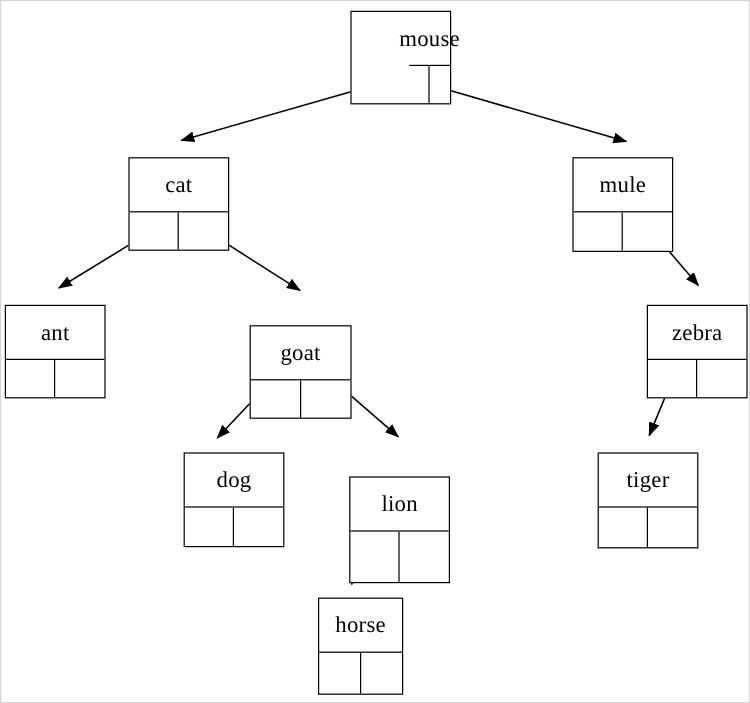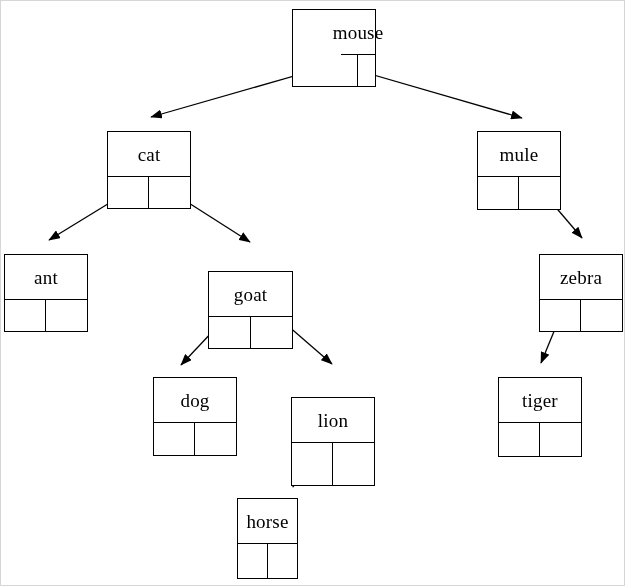--- a/index.html
+++ b/index.html
@@ -140,21 +140,21 @@
           <div class="ptr-cell right"></div>
         </div>
       </div>
       <div class="node" style="left: 497px; top: 376px; width: 84px; height: 80px;">
         <div class="node-label" style="height: 45px;">tiger</div>
         <div class="node-ptrs">
           <div class="ptr-cell left"></div>
           <div class="ptr-cell right"></div>
         </div>
       </div>
-      <div class="node" style="left: 236px; top: 497px; width: 61px; height: 81px;">
+      <div class="node" style="left: 264px; top: 497px; width: 71px; height: 81px;">
         <div class="node-label" style="height: 45px;">horse</div>
         <div class="node-ptrs">
           <div class="ptr-cell left"></div>
           <div class="ptr-cell right"></div>
         </div>
       </div>
     </div>
 
 </div>
 

